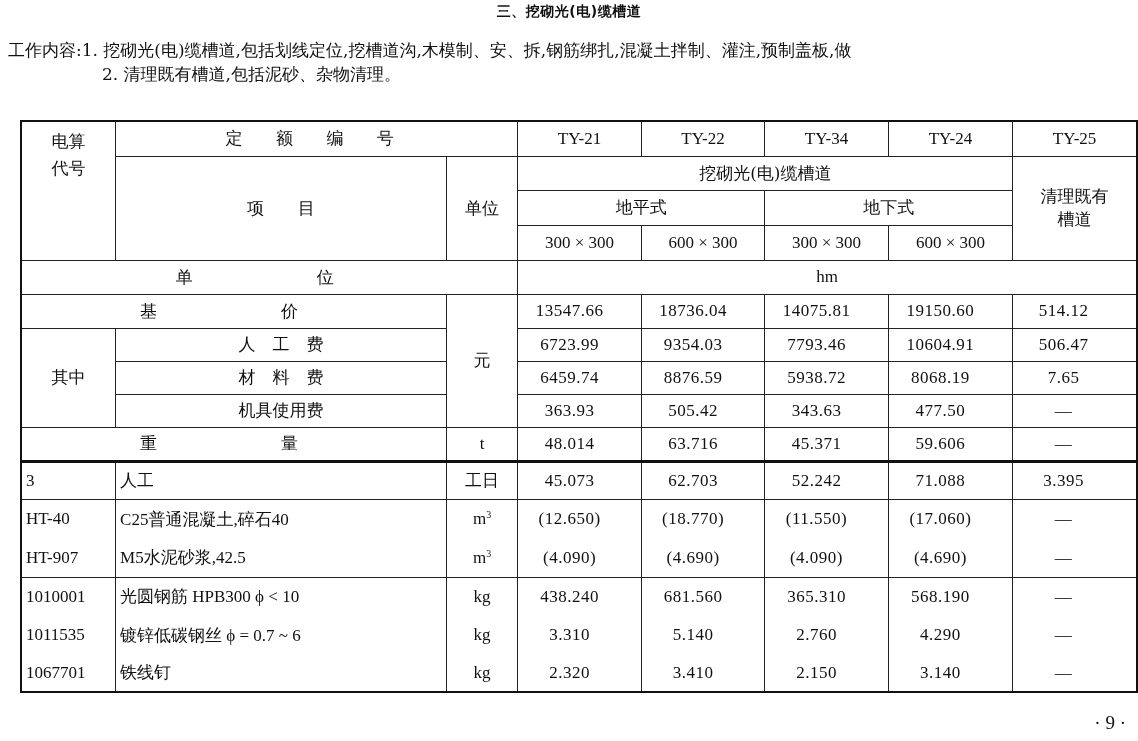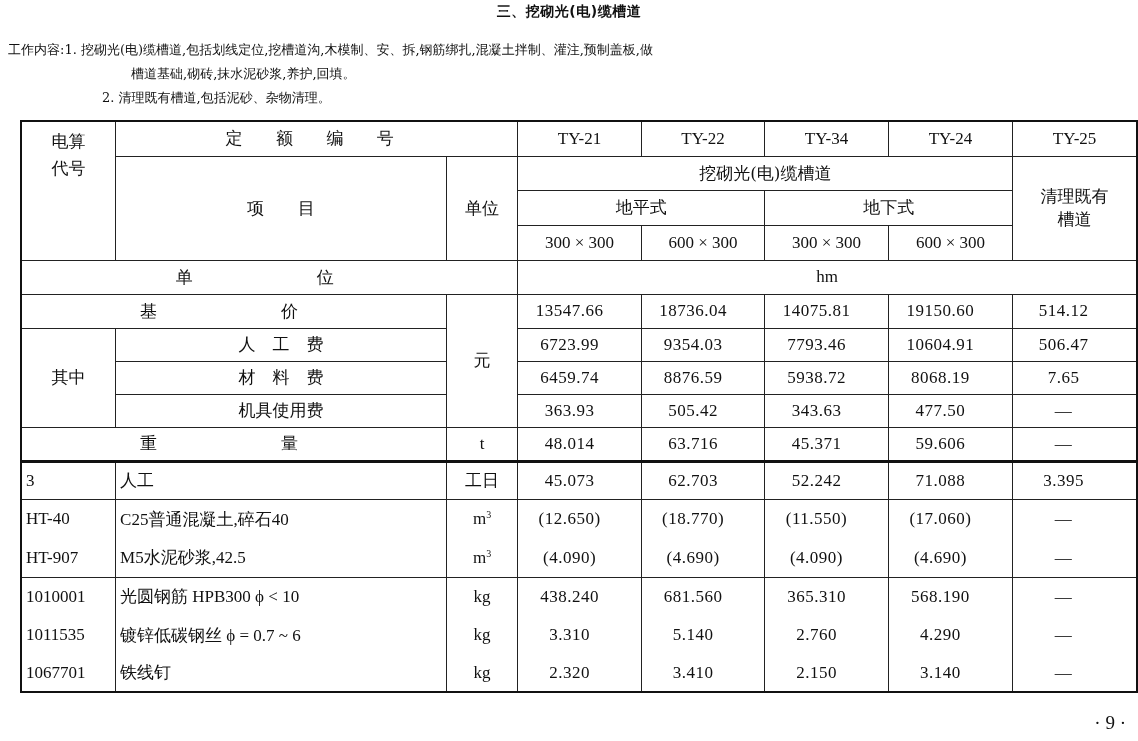--- a/index.html
+++ b/index.html
@@ -1,21 +1,21 @@
 <!DOCTYPE html>
 <html><head>
 <meta charset="utf-8">
 <style>
   html, body { margin:0; padding:0; background:#ffffff; }
   body { width:1138px; height:741px; position:relative; overflow:hidden;
          font-family:"DejaVu Serif","Liberation Serif", serif; color:#111; }
   .title { position:absolute; left:0; width:1138px; top:3px; text-align:center;
            font-family:"DejaVu Sans","Liberation Sans", sans-serif; font-weight:bold;
            font-size:14px; letter-spacing:0.5px; }
-  .work { position:absolute; left:8px; top:38px; font-size:13px; line-height:24px; }
+  .work { position:absolute; left:8px; top:38px; font-size:17px; line-height:24px; }
   .work .label { display:inline-block; }
   .work .line1 { white-space:nowrap; }
   .work .line2 { padding-left:123px; white-space:nowrap; }
   .work .line3 { padding-left:94px; white-space:nowrap; }
 
   table.quota { position:absolute; left:8px; top:120px; border-collapse:collapse;
                 table-layout:fixed; font-size:17px;margin-left:12px; }
   table.quota td { border:1.3px solid #222; padding:0; text-align:center; vertical-align:middle;
                    overflow:hidden; white-space:nowrap; }
   table.quota { border:2px solid #111; }
@@ -35,21 +35,20 @@
              font-family:"Liberation Serif","DejaVu Serif", serif; }
   sup { font-size:10px; vertical-align:6px; }
 </style>
 </head>
 <body>
 
 <div class="title">三、挖砌光(电)缆槽道</div>
 
 <div class="work">
   <div class="line1"><span class="label">工作内容:</span><span>1. 挖砌光(电)缆槽道,包括划线定位,挖槽道沟,木模制、安、拆,钢筋绑扎,混凝土拌制、灌注,预制盖板,做</span></div>
-  <div class="line2">槽道基础,砌砖,抹水泥砂浆,养护,回填。</div>
   <div class="line3">2. 清理既有槽道,包括泥砂、杂物清理。</div>
 </div>
 
 <table class="quota">
   <colgroup>
     <col style="width:95px">
     <col style="width:333px">
     <col style="width:72px">
     <col style="width:124px">
     <col style="width:124px">

